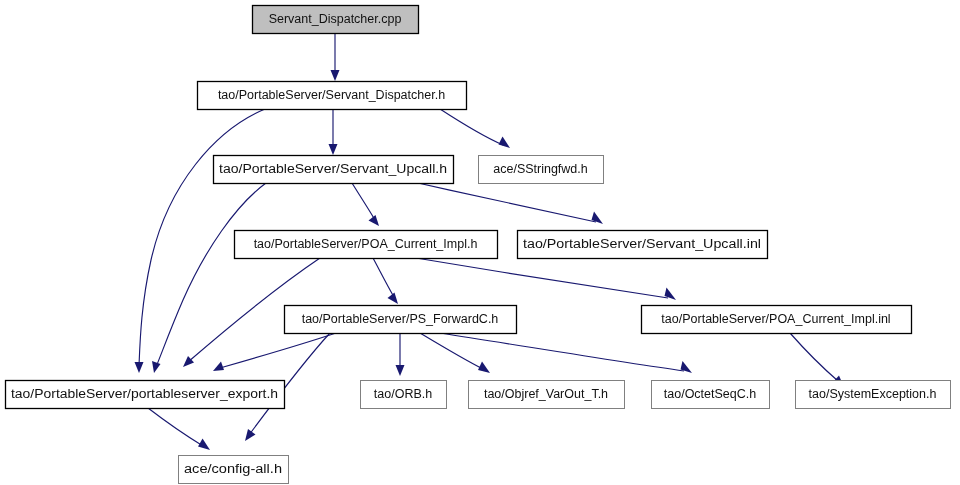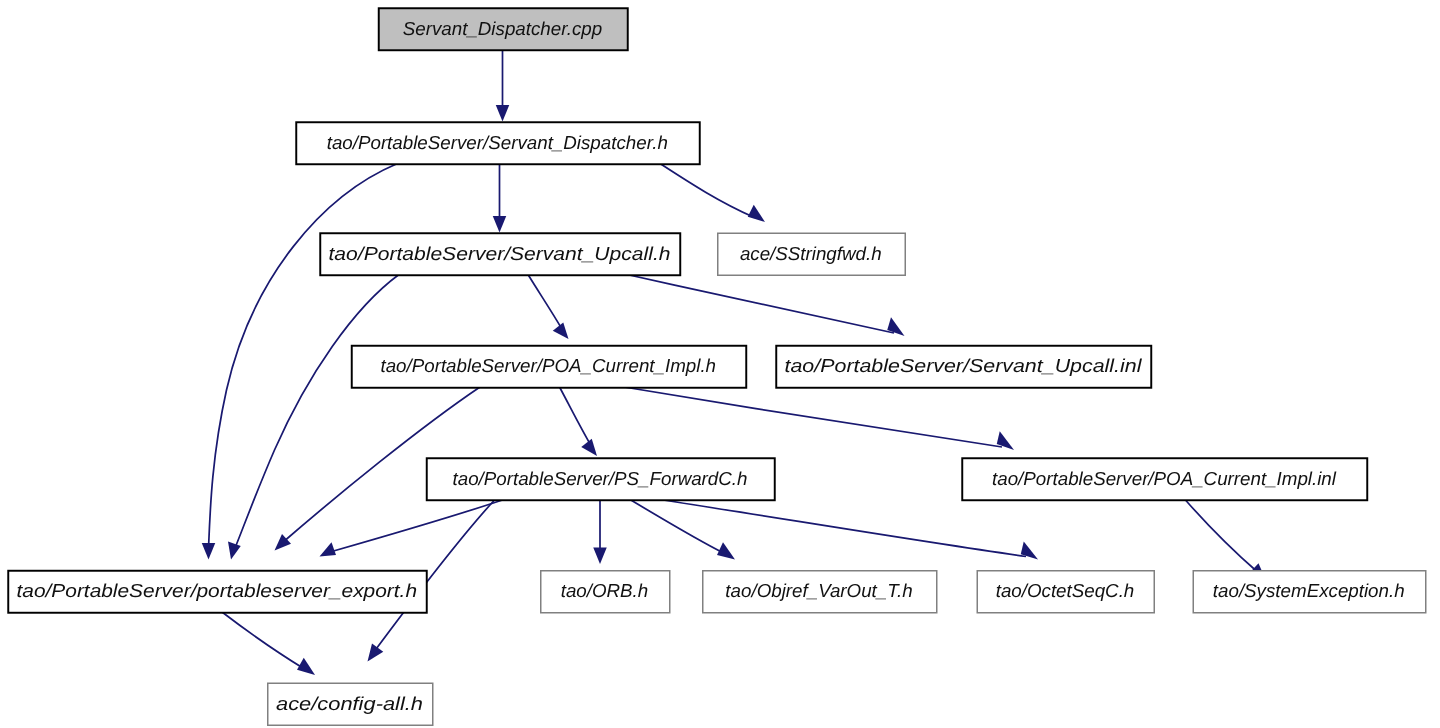--- a/index.html
+++ b/index.html
@@ -8,21 +8,20 @@
     padding: 0;
     background: #ffffff;
   }
   #graph-root {
     position: relative;
     width: 960px;
     height: 485px;
     background: #ffffff;
     font-family: "Liberation Sans", sans-serif;
     overflow: hidden;
-    font-style: italic;
   }
   #graph-svg {
     position: absolute;
     top: 0;
     left: 0;
     width: 960px;
     height: 485px;
     display: block;
   }
   .node-box {

